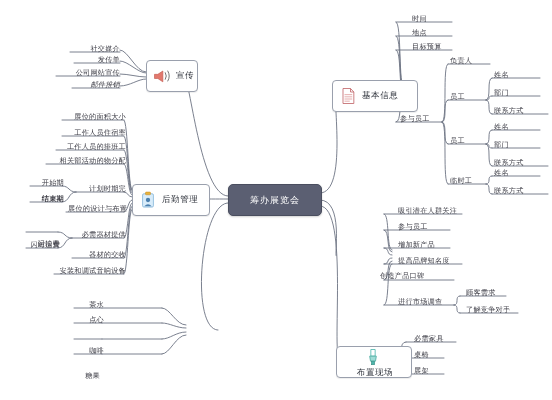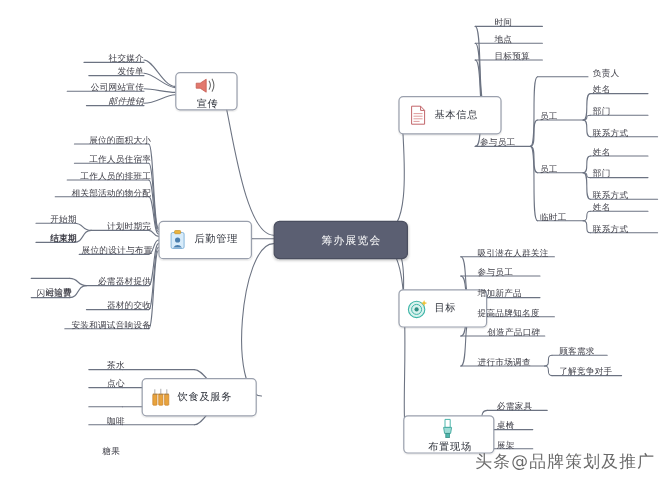--- a/index.html
+++ b/index.html
@@ -32,21 +32,20 @@
     left:228px;top:184px;
     width:92px;height:30px;
     background:#5b5f72;
     border:1px solid #4a4e5f;
     border-radius:5px;
     display:flex;align-items:center;justify-content:center;
     color:#ffffff;
     font-size:9px;
     letter-spacing:1px;
     box-shadow:0 1px 2px rgba(0,0,0,.18);
-    padding-left:18px;
   }
 
   
   .bnode{
     position:absolute;
     background:#ffffff;
     border:1px solid #9aa0ad;
     border-radius:4px;
     display:flex;align-items:center;
     padding:0 7px 0 5px;
@@ -203,73 +202,54 @@
       <line x1="406" y1="342" x2="456" y2="342"></line>
       <line x1="406" y1="358" x2="444" y2="358"></line>
       <line x1="406" y1="374" x2="444" y2="374"></line>
     </g>
   </svg>
 
   <div id="center-node">
     <span>筹办展览会</span>
   </div>
 
-  <div class="bnode" style="left:146px;top:60px;width:38px;flex-direction:column;">
+  <div class="bnode" style="left:146px;top:60px;width:38px;">
     <svg class="bicon" viewBox="0 0 24 24">
       <path d="M3 10 L3 15 L7 15 L13 19 L13 6 L7 10 Z" fill="#e2786d" stroke="#c45c52" stroke-width="0.8" stroke-linejoin="round"></path>
       <path d="M16 8 Q18.5 12 16 16" fill="none" stroke="#6b6b6b" stroke-width="1.1" stroke-linecap="round"></path>
       <path d="M19 6 Q22.5 12 19 18" fill="none" stroke="#6b6b6b" stroke-width="1.1" stroke-linecap="round"></path>
     </svg>
     <span class="blabel">宣传</span>
   </div>
 
   <div class="bnode" style="left:132px;top:184px;width:64px;">
     <svg class="bicon" viewBox="0 0 24 24">
       <rect x="5.5" y="4.5" width="13" height="16" rx="1.6" fill="#d8ecfa" stroke="#7aaed6" stroke-width="0.9"></rect>
       <rect x="9" y="2.5" width="6" height="3.2" rx="0.8" fill="#e8b33d" stroke="#c9922a" stroke-width="0.7"></rect>
       <circle cx="12" cy="12" r="2.6" fill="#4a7fae"></circle>
       <path d="M7.6 19.5 Q12 14.6 16.4 19.5 Z" fill="#4a7fae"></path>
     </svg>
     <span class="blabel">后勤管理</span>
   </div>
 
-  <div class="bnode" style="left:118px;top:315px;width:82px;">
-    <svg class="bicon" viewBox="0 0 24 24">
-      <rect x="4" y="9" width="4.2" height="11" rx="0.7" fill="#e8a33d" stroke="#c9822a" stroke-width="0.7"></rect>
-      <rect x="9.9" y="9" width="4.2" height="11" rx="0.7" fill="#e8a33d" stroke="#c9822a" stroke-width="0.7"></rect>
-      <rect x="15.8" y="9" width="4.2" height="11" rx="0.7" fill="#e8a33d" stroke="#c9822a" stroke-width="0.7"></rect>
-      <path d="M4 9 L20 9" stroke="#a9701f" stroke-width="0.8"></path>
-      <path d="M6 9 L6 4.5 M12 9 L12 4 M18 9 L18 4.5" stroke="#9a9a9a" stroke-width="0.8" stroke-linecap="round"></path>
-    </svg>
-    <span class="blabel">饮食及服务</span>
-  </div>
 
   <div class="bnode" style="left:332px;top:80px;width:72px;">
     <svg class="bicon" viewBox="0 0 24 24">
       <path d="M6 3 L15 3 L19 7.2 L19 21 L6 21 Z" fill="#ffffff" stroke="#c2666a" stroke-width="1"></path>
       <path d="M15 3 L15 7.2 L19 7.2" fill="none" stroke="#c2666a" stroke-width="1"></path>
       <g stroke="#d98a8a" stroke-width="0.85" stroke-linecap="round">
         <line x1="8.3" y1="10.4" x2="16.6" y2="10.4"></line>
         <line x1="8.3" y1="13" x2="16.6" y2="13"></line>
         <line x1="8.3" y1="15.6" x2="16.6" y2="15.6"></line>
         <line x1="8.3" y1="18.2" x2="13.6" y2="18.2"></line>
       </g>
     </svg>
     <span class="blabel">基本信息</span>
   </div>
 
-  <div class="bnode" style="left:332px;top:241px;width:60px;">
-    <svg class="bicon" viewBox="0 0 24 24">
-      <circle cx="11" cy="13" r="8.2" fill="#d9f2ee" stroke="#3fb6a8" stroke-width="1.1"></circle>
-      <circle cx="11" cy="13" r="5" fill="none" stroke="#3fb6a8" stroke-width="1"></circle>
-      <circle cx="11" cy="13" r="2.1" fill="#2f8f84"></circle>
-      <path d="M18.5 3.5 L19.4 5.8 L21.7 6.7 L19.4 7.6 L18.5 9.9 L17.6 7.6 L15.3 6.7 L17.6 5.8 Z" fill="#f0c23a"></path>
-    </svg>
-    <span class="blabel">目标</span>
-  </div>
 
   <div class="bnode" style="left:336px;top:346px;width:62px;flex-direction:column;">
     <svg class="bicon" viewBox="0 0 24 24">
       <path d="M9.4 3 L14.6 3 L14.6 11 L9.4 11 Z" fill="#ffffff" stroke="#4db6ac" stroke-width="1"></path>
       <path d="M8 11 L16 11 L15 17 L9 17 Z" fill="#9fdcd6" stroke="#3fa79c" stroke-width="0.9"></path>
       <rect x="10.2" y="17" width="3.6" height="4.2" fill="#4db6ac" stroke="#3a8f86" stroke-width="0.8"></rect>
     </svg>
     <span class="blabel">布置现场</span>
   </div>
 
@@ -292,39 +272,38 @@
       <div class="leaf l" style="left: 72px; top: 250px; min-width: 52px;">器材的交收</div>
       <div class="leaf l" style="left: 54px; top: 266px; min-width: 70px;">安装和调试音响设备</div>
       <div class="leaf l" style="left: 74px; top: 300px; min-width: 28px;">茶水</div>
       <div class="leaf l" style="left: 74px; top: 315px; min-width: 28px;">点心</div>
       <div class="leaf l" style="left: 70px; top: 331px; min-width: 28px; margin-top: 40px;">糖果</div>
       <div class="leaf l" style="left: 74px; top: 346px; min-width: 28px;">咖啡</div>
       <div class="leaf r" style="left: 410px; top: 14px; min-width: 28px;">时间</div>
       <div class="leaf r" style="left: 410px; top: 28px; min-width: 28px;">地点</div>
       <div class="leaf r" style="left: 410px; top: 42px; min-width: 42px;">目标预算</div>
       <div class="leaf r" style="left: 398px; top: 114px; min-width: 42px;">参与员工</div>
-      <div class="leaf r" style="left: 448px; top: 56px; min-width: 42px; margin-left: 44px;">负责人</div>
+      <div class="leaf r" style="left: 448px; top: 56px; min-width: 42px;">负责人</div>
       <div class="leaf r" style="left: 448px; top: 92px; min-width: 28px;">员工</div>
       <div class="leaf r" style="left: 492px; top: 70px; min-width: 28px;">姓名</div>
       <div class="leaf r" style="left: 492px; top: 88px; min-width: 28px;">部门</div>
       <div class="leaf r" style="left: 492px; top: 106px; min-width: 42px;">联系方式</div>
       <div class="leaf r" style="left: 448px; top: 136px; min-width: 28px;">员工</div>
       <div class="leaf r" style="left: 492px; top: 122px; min-width: 28px;">姓名</div>
       <div class="leaf r" style="left: 492px; top: 140px; min-width: 28px;">部门</div>
       <div class="leaf r" style="left: 492px; top: 158px; min-width: 42px;">联系方式</div>
       <div class="leaf r" style="left: 448px; top: 176px; min-width: 32px;">临时工</div>
       <div class="leaf r" style="left: 492px; top: 168px; min-width: 28px;">姓名</div>
       <div class="leaf r" style="left: 492px; top: 186px; min-width: 42px;">联系方式</div>
       <div class="leaf r" style="left: 396px; top: 206px; min-width: 62px;">吸引潜在人群关注</div>
       <div class="leaf r" style="left: 396px; top: 222px; min-width: 50px;">参与员工</div>
       <div class="leaf r" style="left: 396px; top: 240px; min-width: 50px;">增加新产品</div>
       <div class="leaf r" style="left: 396px; top: 256px; min-width: 62px;">提高品牌知名度</div>
-      <div class="leaf r" style="left: 404px; top: 272px; min-width: 54px;">创造产品口碑</div>
+      <div class="leaf r" style="left: 378px; top: 272px; min-width: 54px; font-family: Liberation Serif, serif;">创造产品口碑</div>
       <div class="leaf r" style="left: 396px; top: 297px; min-width: 54px;">进行市场调查</div>
       <div class="leaf r" style="left: 464px; top: 288px; min-width: 38px;">顾客需求</div>
       <div class="leaf r" style="left: 464px; top: 305px; min-width: 50px;">了解竞争对手</div>
       <div class="leaf r" style="left: 412px; top: 334px; min-width: 38px;">必需家具</div>
       <div class="leaf r" style="left: 412px; top: 350px; min-width: 28px;">桌椅</div>
       <div class="leaf r" style="left: 412px; top: 366px; min-width: 28px;">展架</div>
     </div>
 
-  <div id="watermark">头条@品牌策划及推广</div>
 </div>
 
 </body></html>

